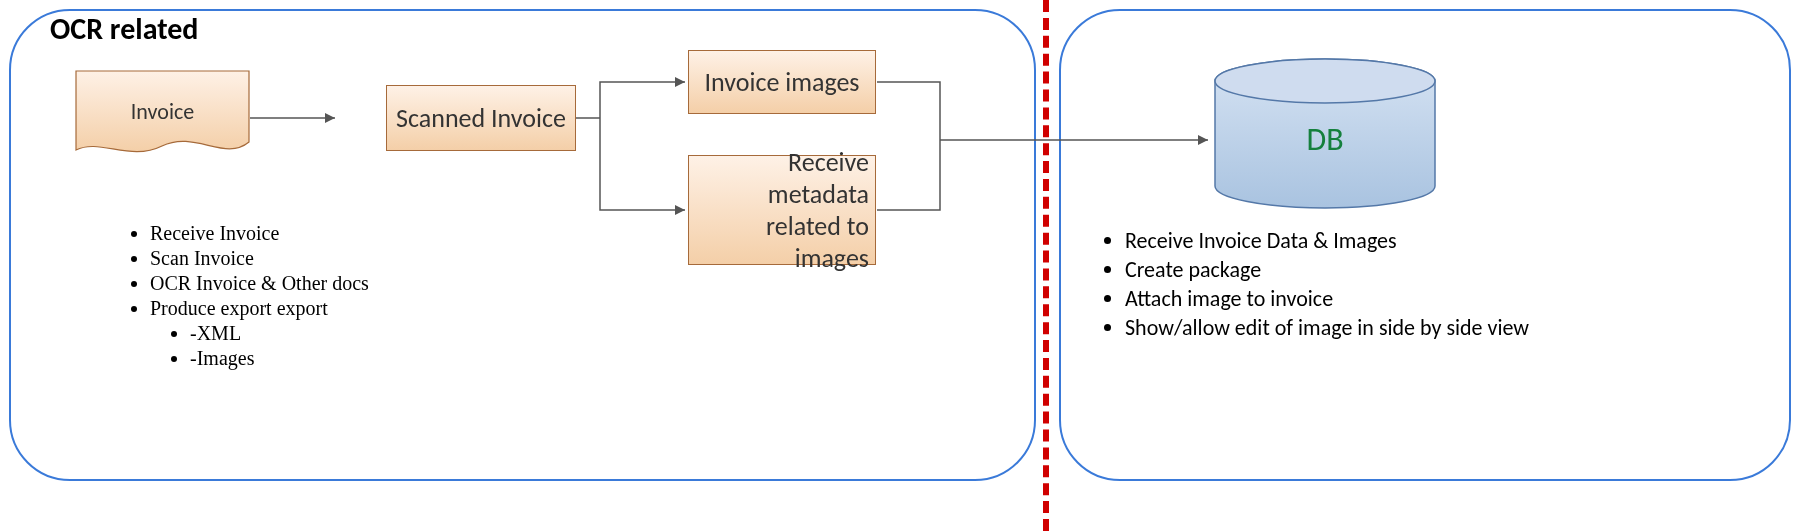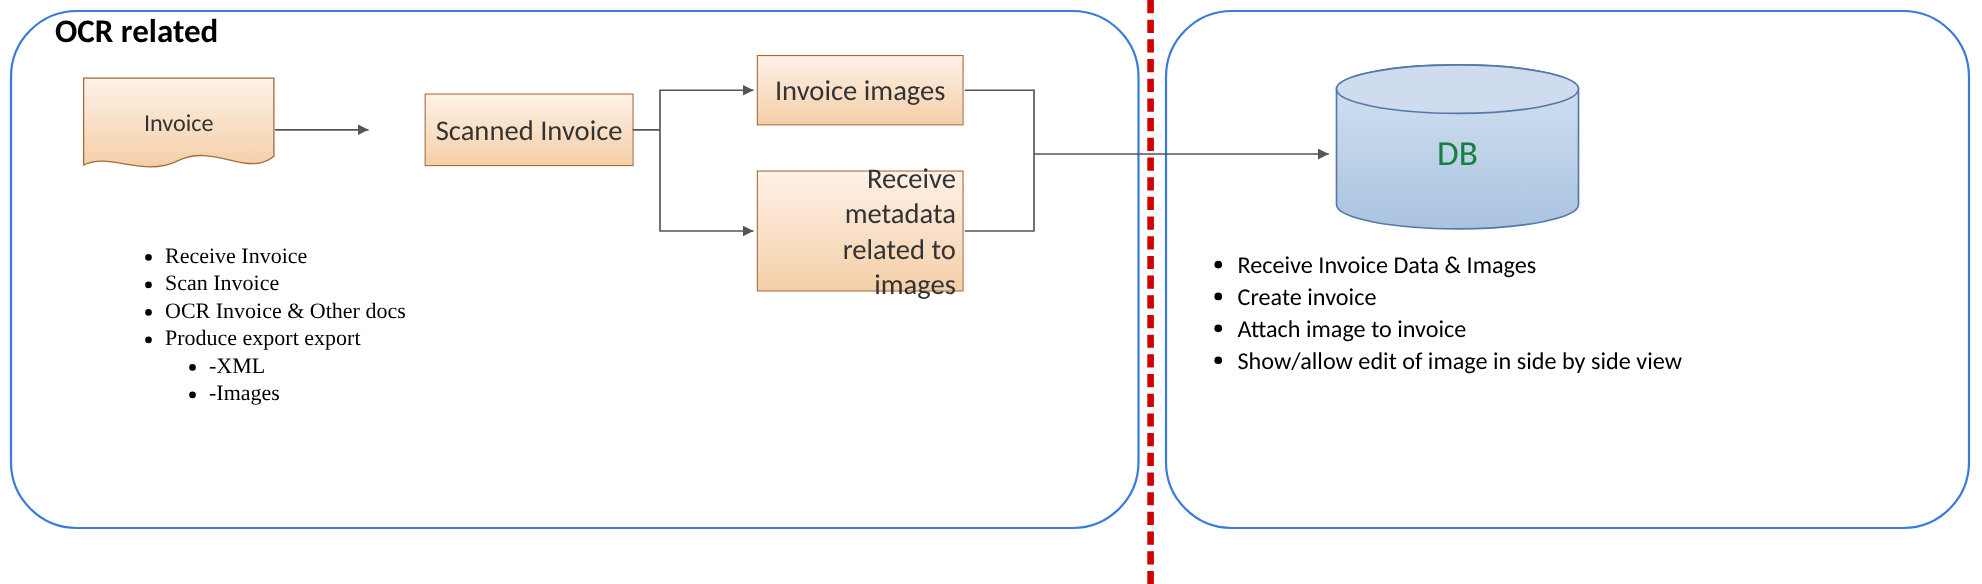--- a/index.html
+++ b/index.html
@@ -229,19 +229,19 @@
     </ul>
     <ul class="sub">
       <li><span class="dash"></span><span>XML</span></li>
       <li><span class="dash"></span><span>Images</span></li>
     </ul>
   </div>
 
   <div class="bullets-right">
     <ul>
       <li>Receive Invoice Data &amp; Images</li>
-      <li>Create invoice</li>
+      <li>Create package</li>
       <li>Attach image to invoice</li>
       <li>Show/allow edit of image in side by side view</li>
     </ul>
   </div>
 
 </div>
 
 </body></html>

